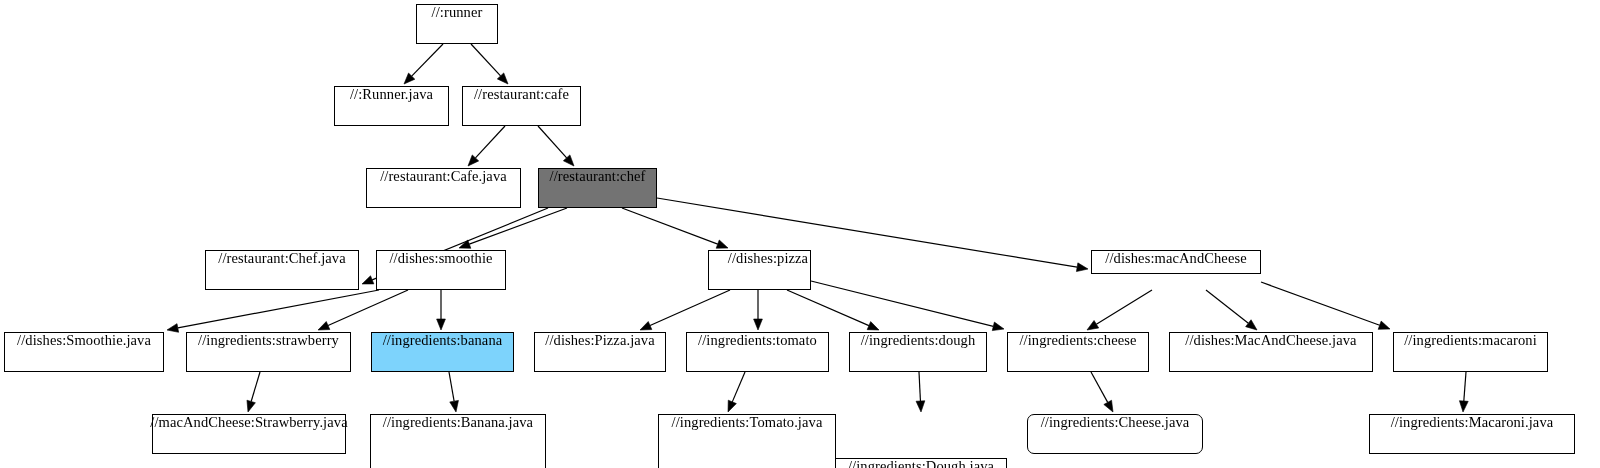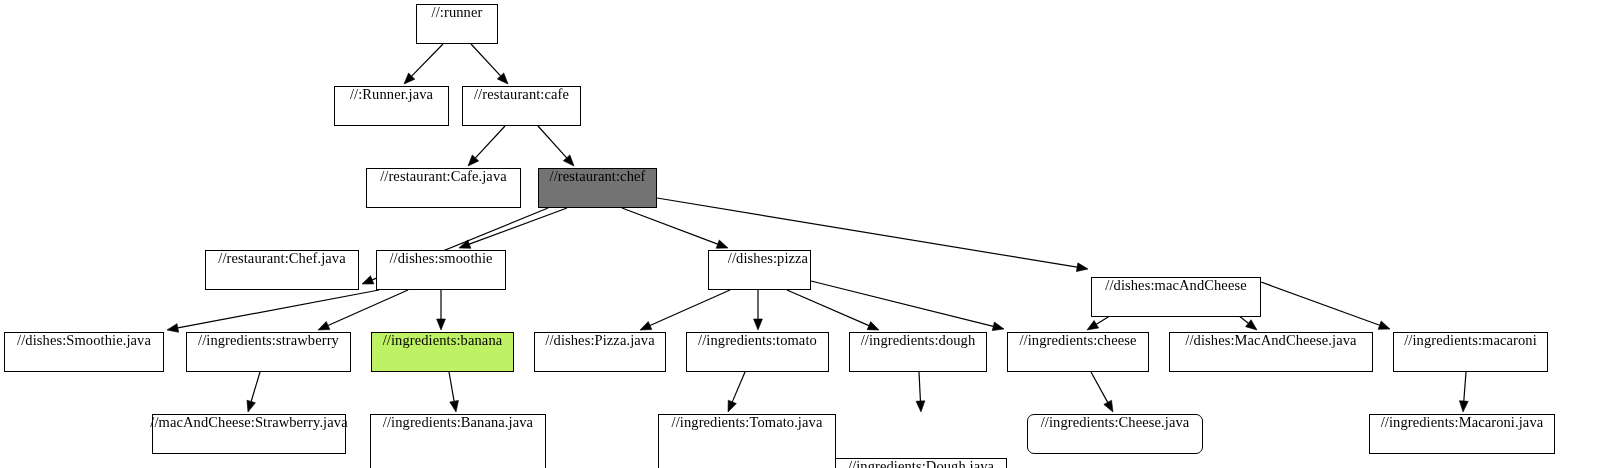--- a/index.html
+++ b/index.html
@@ -170,30 +170,30 @@
       </div>
       <div class="node-box" style="left: 205px; top: 250px; width: 154px; height: 40px; border-color: rgb(0, 0, 0); background: rgb(255, 255, 255);">
         <span>//restaurant:Chef.java</span>
       </div>
       <div class="node-box" style="left: 376px; top: 250px; width: 130px; height: 40px; border-color: rgb(0, 0, 0); background: rgb(255, 255, 255);">
         <span>//dishes:smoothie</span>
       </div>
       <div class="node-box" style="left: 708px; top: 250px; width: 103px; height: 40px; border-color: rgb(0, 0, 0); background: rgb(255, 255, 255); padding-left: 17px;">
         <span>//dishes:pizza</span>
       </div>
-      <div class="node-box" style="left: 1091px; top: 250px; width: 170px; height: 40px; border-color: rgb(0, 0, 0); background: rgb(255, 255, 255); margin-top: 27px;">
+      <div class="node-box" style="left: 1091px; top: 250px; width: 170px; height: 24px; border-color: rgb(0, 0, 0); background: rgb(255, 255, 255);">
         <span>//dishes:macAndCheese</span>
       </div>
       <div class="node-box" style="left: 4px; top: 332px; width: 160px; height: 40px; border-color: rgb(0, 0, 0); background: rgb(255, 255, 255);">
         <span>//dishes:Smoothie.java</span>
       </div>
       <div class="node-box" style="left: 186px; top: 332px; width: 165px; height: 40px; border-color: rgb(0, 0, 0); background: rgb(255, 255, 255);">
         <span>//ingredients:strawberry</span>
       </div>
-      <div class="node-box" style="left: 371px; top: 332px; width: 143px; height: 40px; border-color: rgb(0, 0, 0); background: #bef264;">
+      <div class="node-box" style="left: 371px; top: 332px; width: 143px; height: 40px; border-color: rgb(0, 0, 0); background: #7dd3fc;">
         <span>//ingredients:banana</span>
       </div>
       <div class="node-box" style="left: 534px; top: 332px; width: 132px; height: 40px; border-color: rgb(0, 0, 0); background: rgb(255, 255, 255);">
         <span>//dishes:Pizza.java</span>
       </div>
       <div class="node-box" style="left: 686px; top: 332px; width: 143px; height: 40px; border-color: rgb(0, 0, 0); background: rgb(255, 255, 255);">
         <span>//ingredients:tomato</span>
       </div>
       <div class="node-box" style="left: 849px; top: 332px; width: 138px; height: 40px; border-color: rgb(0, 0, 0); background: rgb(255, 255, 255);">
         <span>//ingredients:dough</span>
@@ -215,17 +215,17 @@
       </div>
       <div class="node-box" style="left: 658px; top: 414px; width: 178px; height: 56px; border-color: rgb(0, 0, 0); background: rgb(255, 255, 255);">
         <span>//ingredients:Tomato.java</span>
       </div>
       <div class="node-box" style="left: 835px; top: 414px; width: 172px; height: 40px; border-color: rgb(0, 0, 0); background: rgb(255, 255, 255); margin-top: 44px;">
         <span>//ingredients:Dough.java</span>
       </div>
       <div class="node-box" style="left: 1027px; top: 414px; width: 176px; height: 40px; border-color: rgb(0, 0, 0); background: rgb(255, 255, 255); border-radius: 7px;">
         <span>//ingredients:Cheese.java</span>
       </div>
-      <div class="node-box" style="left: 1369px; top: 414px; width: 186px; height: 40px; border-color: rgb(0, 0, 0); background: rgb(255, 255, 255);">
+      <div class="node-box" style="left: 1369px; top: 414px; width: 206px; height: 40px; border-color: rgb(0, 0, 0); background: rgb(255, 255, 255);">
         <span>//ingredients:Macaroni.java</span>
       </div>
     </div>
 </div>
 
 </body></html>

